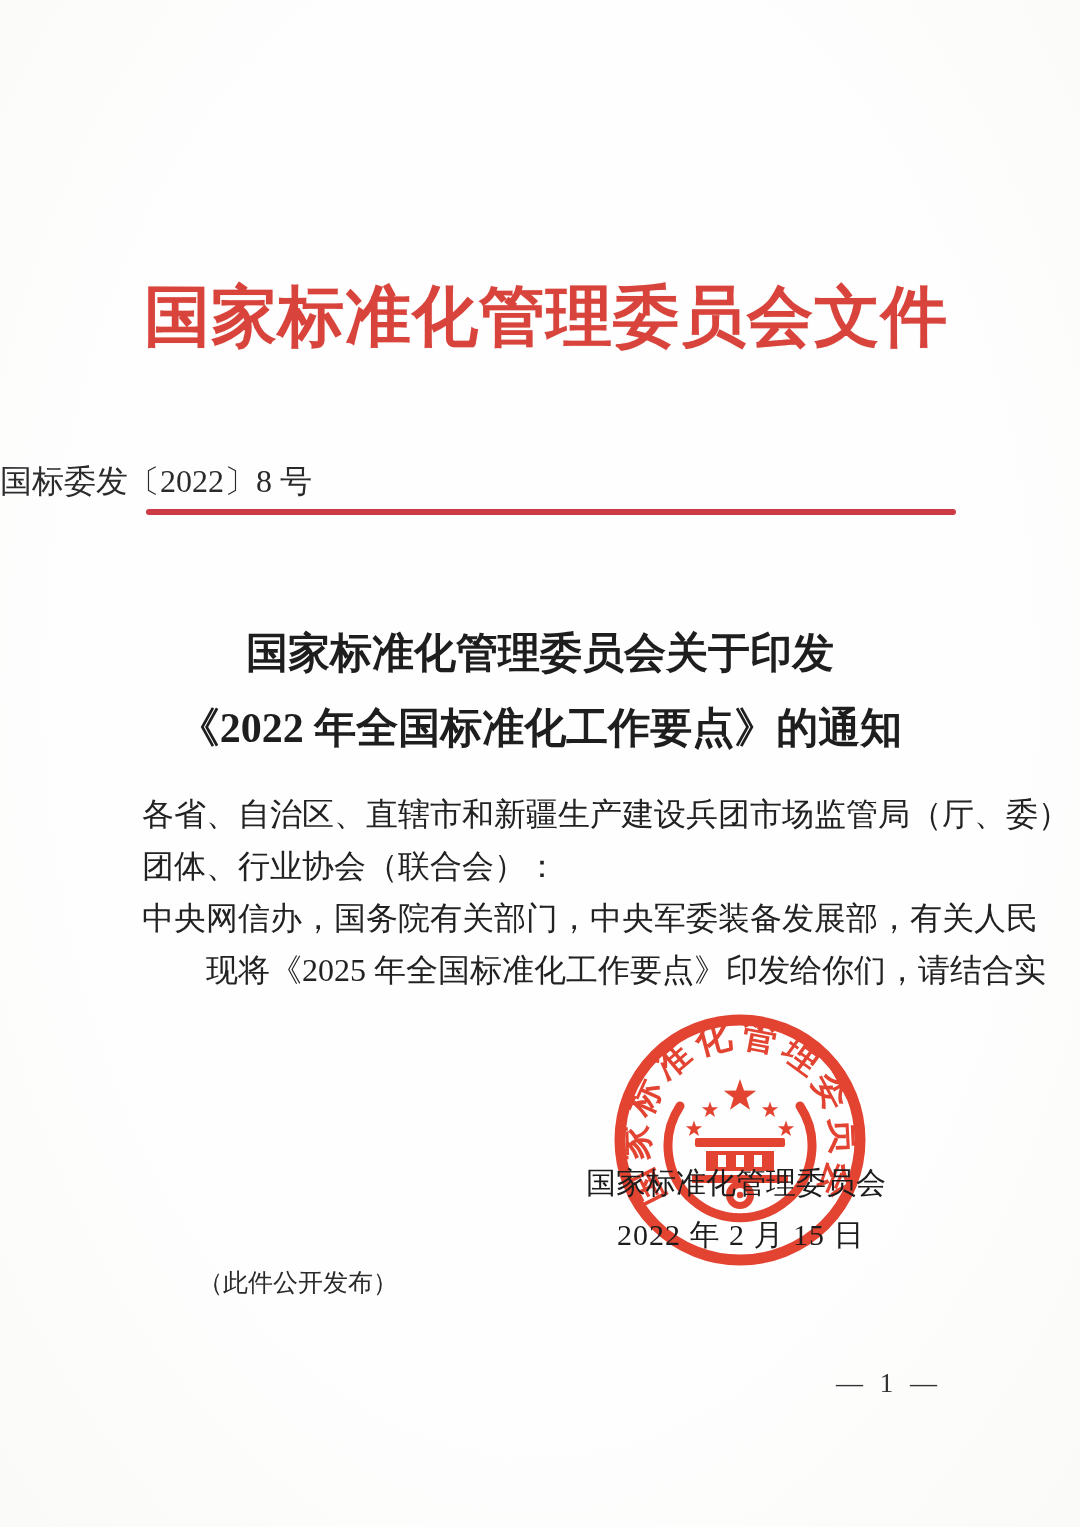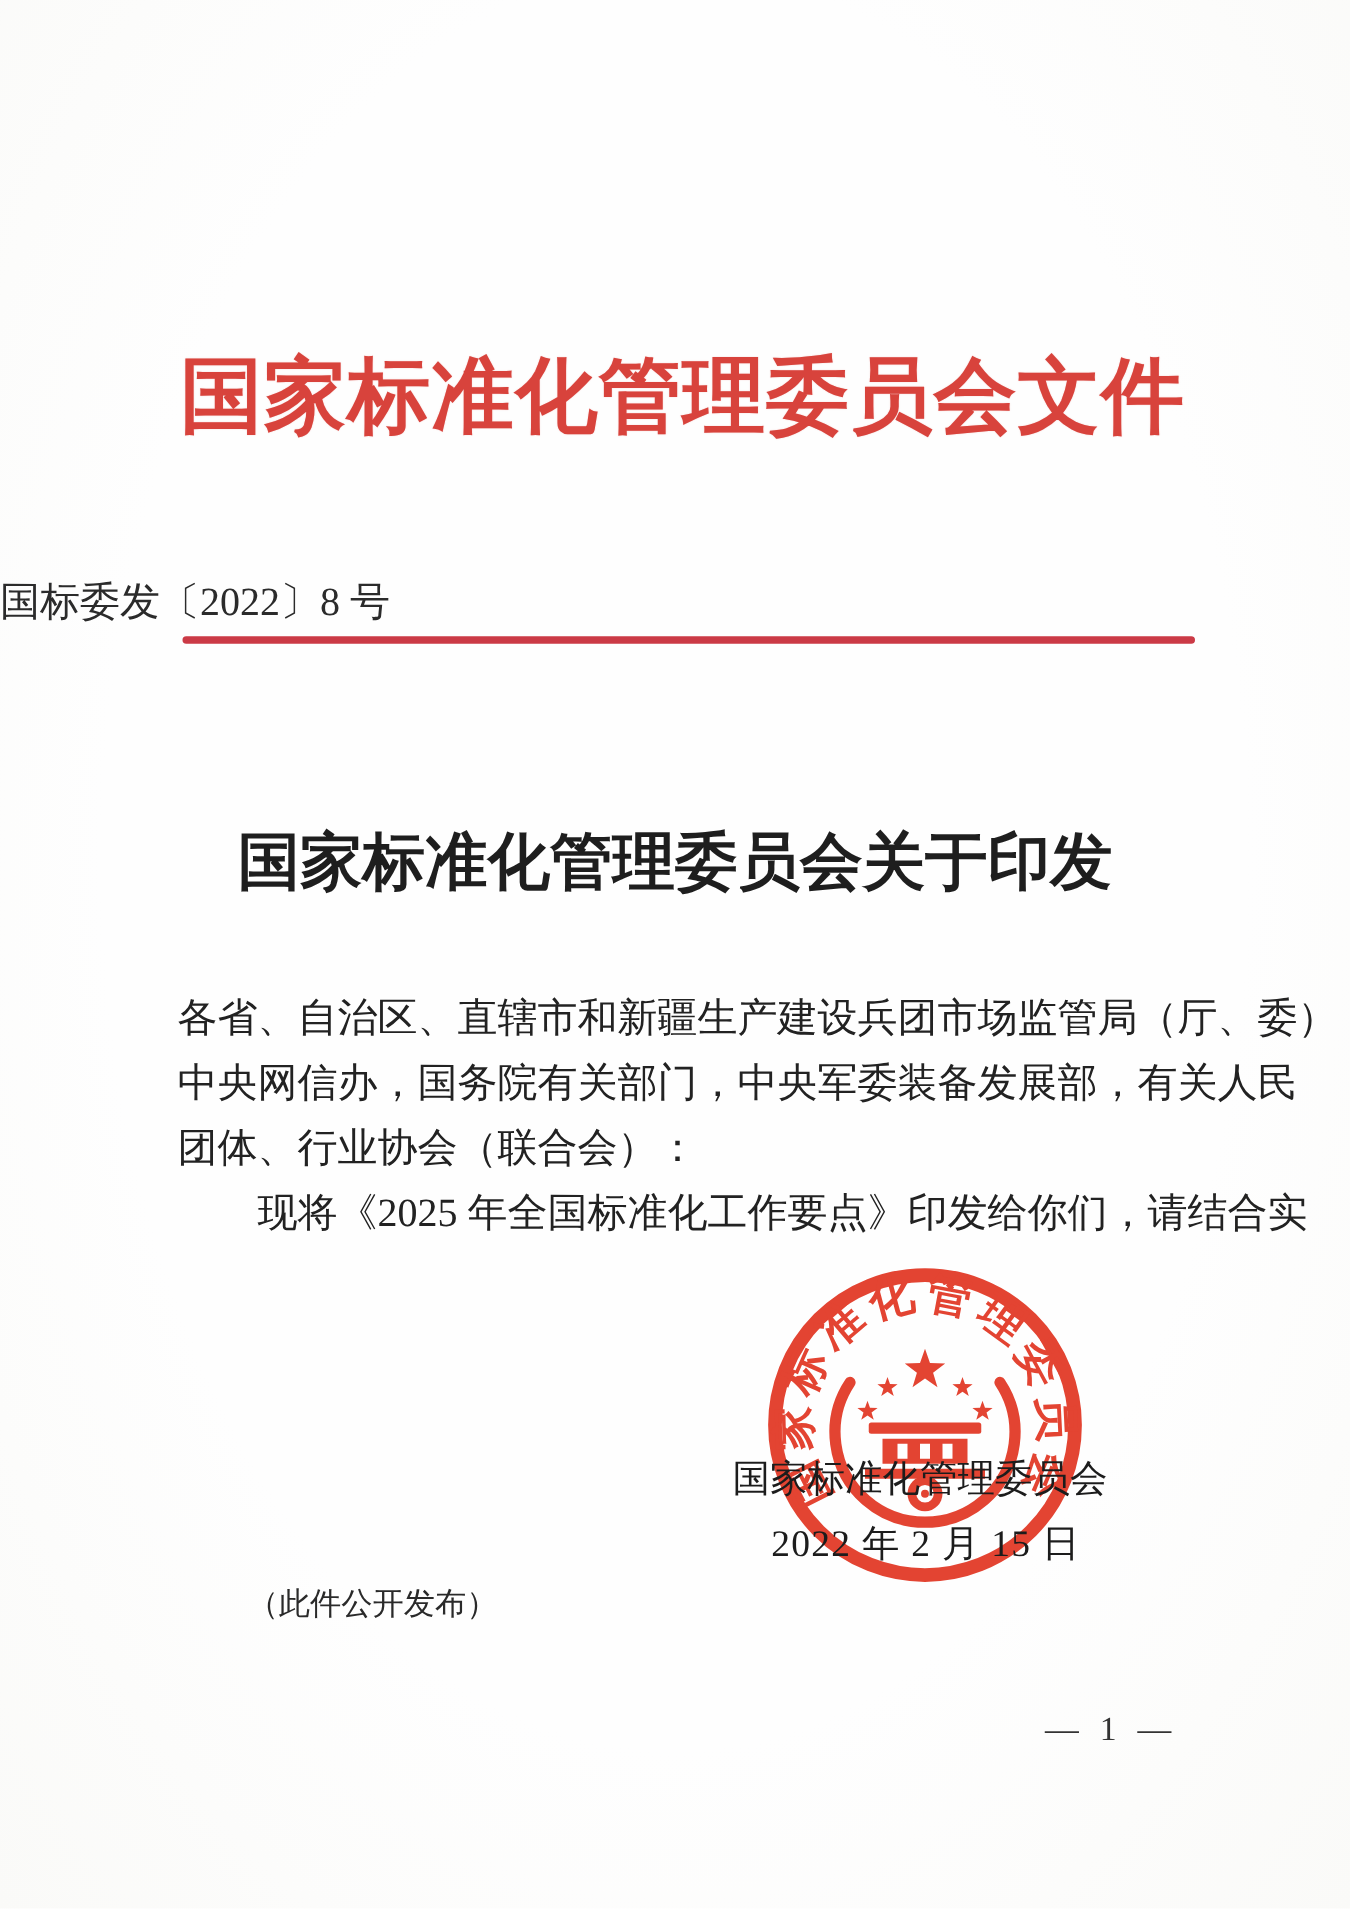--- a/index.html
+++ b/index.html
@@ -53,25 +53,25 @@
     left: 146px;
     width: 810px;
     height: 6px;
     background: #cb3a46;
     border-radius: 3px;
   }
 
   
   .notice-title {
     position: absolute;
-    top: 652px;
+    top: 616px;
     left: 0;
     width: 100%;
     text-align: center;
-    font-size: 50px;
+    font-size: 42px;
     font-weight: bold;
     line-height: 75px;
     color: #1e1e1e;
     white-space: nowrap;
   }
 
   
   .body-block {
     position: absolute;
     top: 788px;
@@ -145,26 +145,27 @@
 <div class="page">
 
   <div class="letterhead">国家标准化管理委员会文件</div>
 
   <div class="doc-number">国标委发〔2022〕8 号</div>
 
   <div class="red-rule"></div>
 
   <div class="notice-title">
     <span>国家标准化管理委员会关于印发</span><br>
+    <span>《2022 年全国标准化工作要点》的通知</span>
   </div>
 
   <div class="body-block">
     <div class="body-line">各省、自治区、直辖市和新疆生产建设兵团市场监管局（厅、委），</div>
+    <div class="body-line">团体、行业协会（联合会）：</div>
     <div class="body-line">中央网信办，国务院有关部门，中央军委装备发展部，有关人民</div>
-    <div class="body-line">团体、行业协会（联合会）：</div>
     <div class="body-line indent">现将《2025 年全国标准化工作要点》印发给你们，请结合实</div>
   </div>
 
   <svg class="seal" viewBox="-128 -128 256 256" aria-hidden="true">
     <g fill="none" stroke="#e23522">
       <circle cx="0" cy="0" r="120" stroke-width="11"></circle>
     </g>
     <defs>
       <path id="ringArc" d="M -73.3 57.3 A 93 93 0 1 1 73.3 57.3" fill="none"></path>
       <path id="star" d="M0,-10 L2.35,-3.24 L9.51,-3.09 L3.8,1.24 L5.88,8.09 L0,4 L-5.88,8.09 L-3.8,1.24 L-9.51,-3.09 L-2.35,-3.24 Z"></path>

